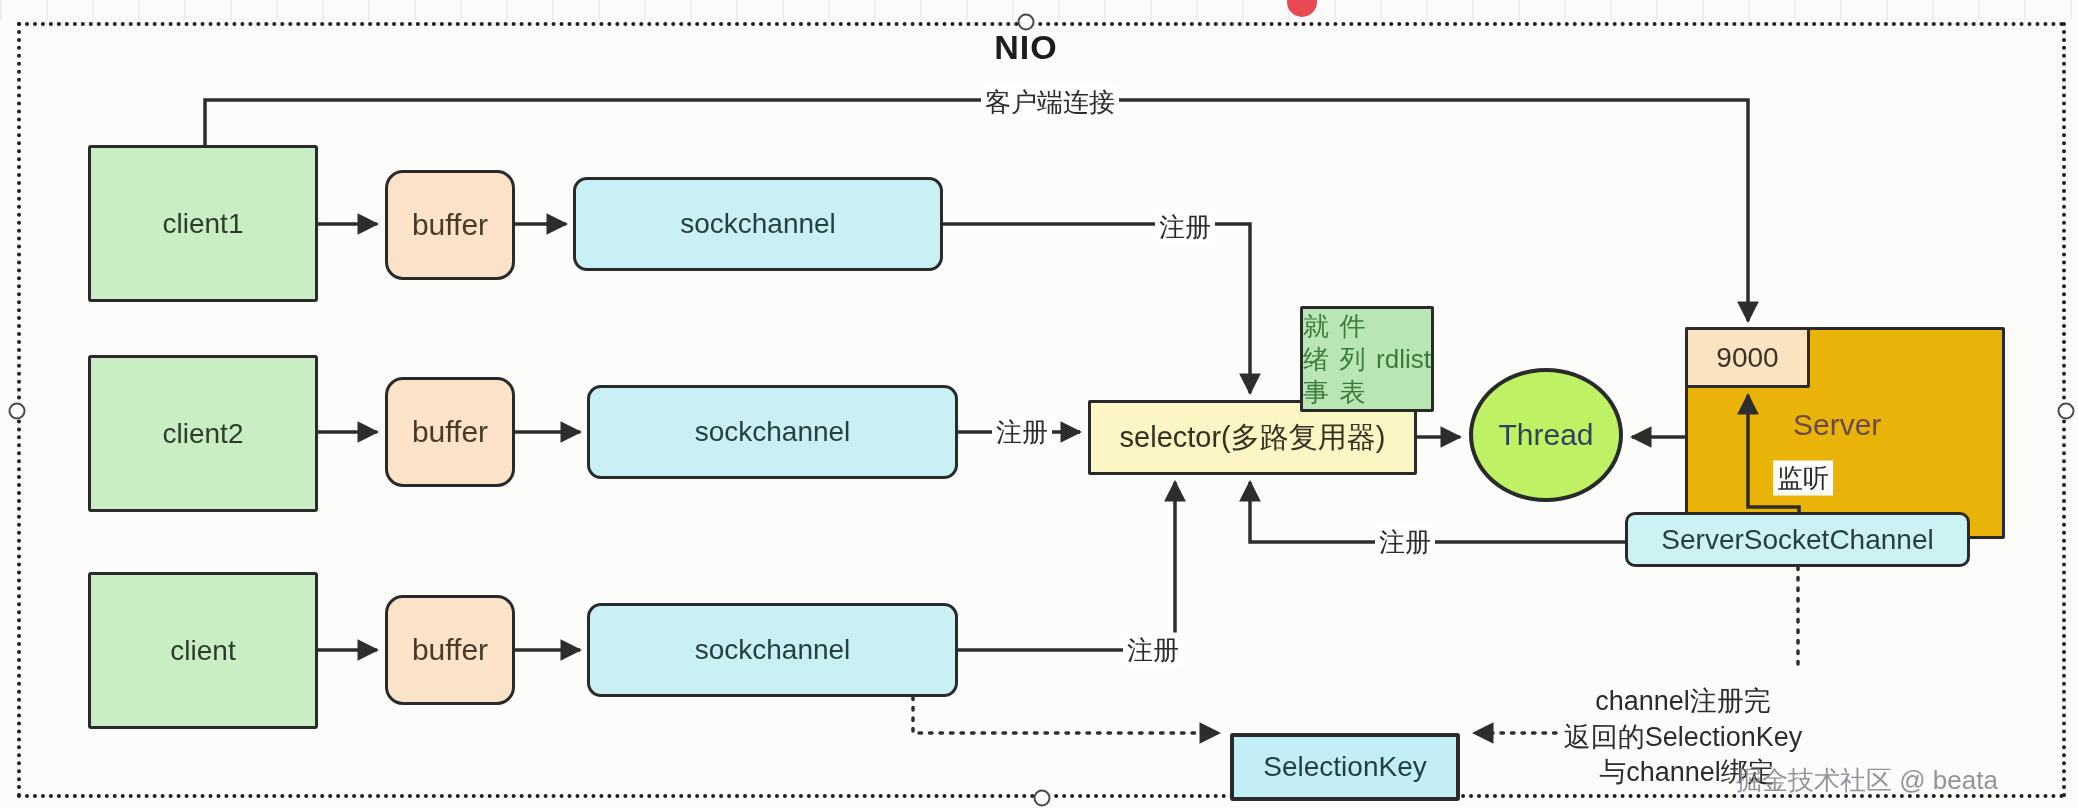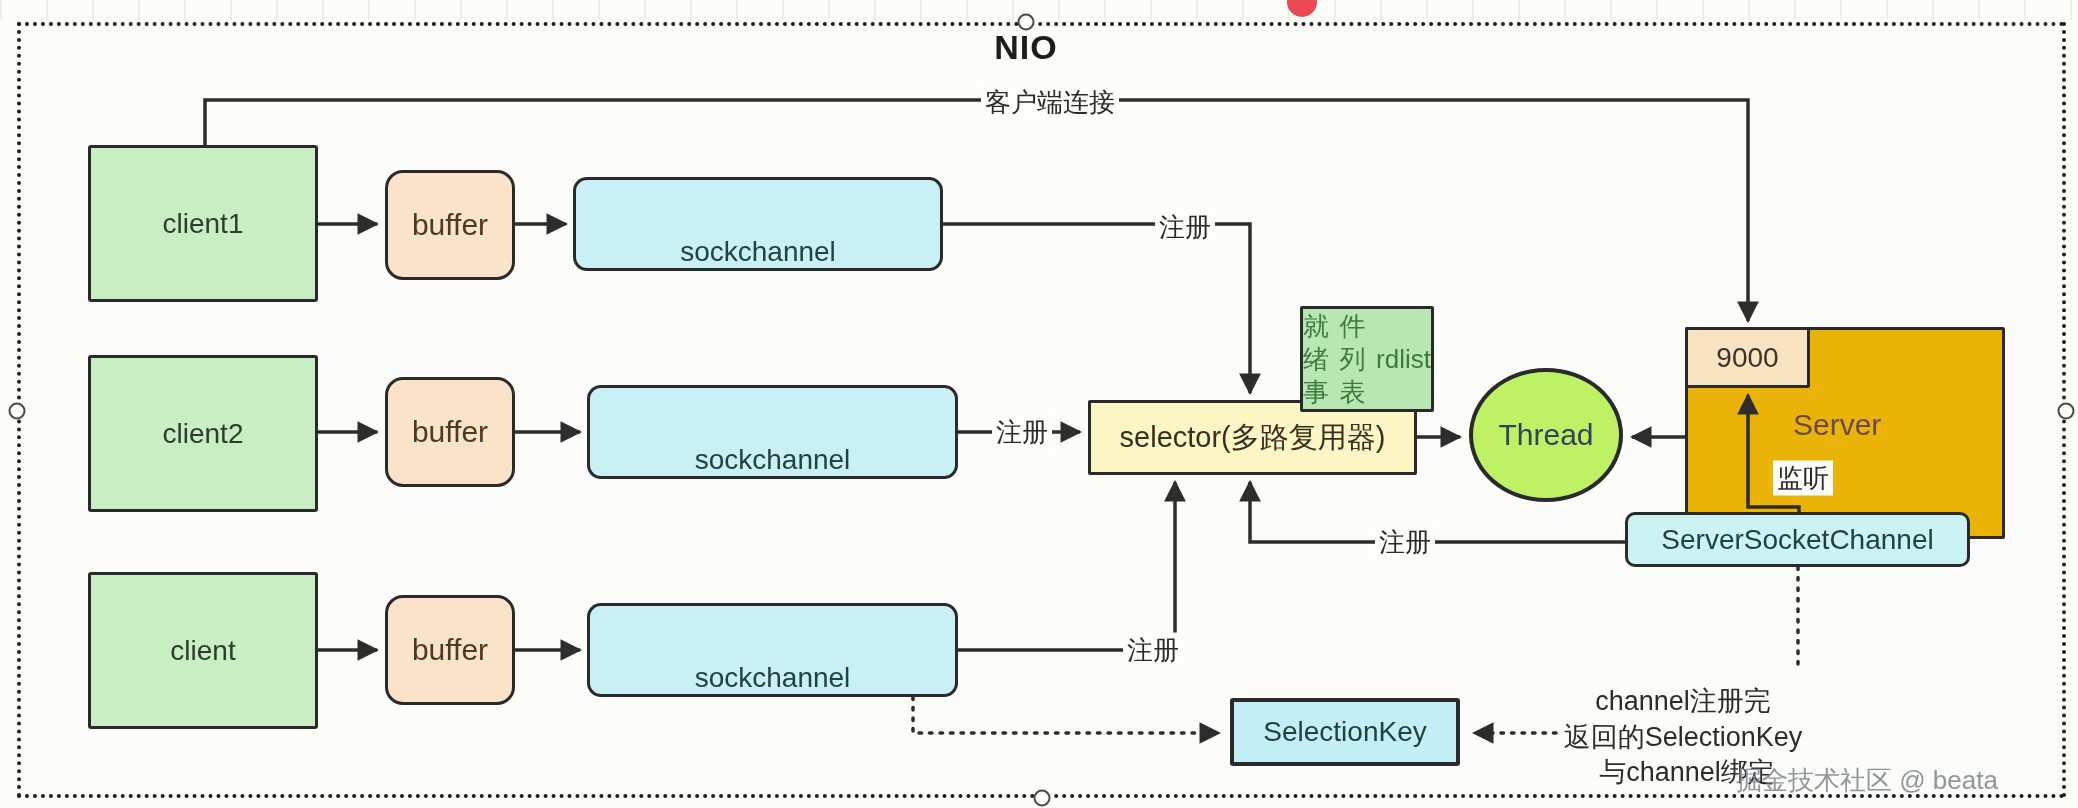--- a/index.html
+++ b/index.html
@@ -30,36 +30,36 @@
     position:absolute; left:1026px; top:47px; transform:translate(-50%,-50%);
     font-size:34px; font-weight:bold; color:#1d1d1d; letter-spacing:1px; z-index:6;
   }
   .node{
     position:absolute; box-sizing:border-box; border:3.5px solid #2a2a2a;
     display:flex; align-items:center; justify-content:center;
     font-size:28px; z-index:3;
   }
   .client{ background:#c9eec3; border-radius:3px; color:#2e3b2e; }
   .buffer{ background:#fae3c8; border-radius:18px; color:#4a3a28; font-size:30px;}
-  .sock{ background:#c8f0f5; border-radius:14px; color:#24403f;align-items:flex-end; }
+  .sock{ background:#c8f0f5; border-radius:14px; color:#24403f; }
   .selector{ background:#fcf6c5; border-radius:2px; color:#363020; font-size:29px; }
   .rdlist{
     background:#b9e7b3; border-radius:2px; color:#3c7a3e; z-index:4;
     flex-direction:row; font-size:26px; line-height:33px; border-width:3px;
   }
   .thread{
     background:#bef264; border-radius:50%; color:#33415c; font-size:30px; border-width:4px;
   }
   .server{ background:#eab308; border-radius:2px; }
   .server-label{
     position:absolute; left:105px; top:78px; font-size:30px; color:#694a4a;
   }
   .port{ background:#f9e3c0; border-radius:2px; color:#3c3226; z-index:4; }
   .ssc{ background:#cdf2f4; border-radius:10px; color:#23403f; z-index:4; }
-  .selkey{ background:#c2eff6; border-radius:3px; color:#23403f; border-width:4px; }
+  .selkey{ background:#c2eff6; border-radius:3px; color:#23403f; border-width:4px;margin-top:35px; }
   .wires{ position:absolute; left:0; top:0; z-index:5; pointer-events:none; }
   .edge-label{
     position:absolute; transform:translate(-50%,-50%);
     background:#fdfdfc; padding:0 4px; font-size:26px; color:#2b2b2b;
     white-space:nowrap; z-index:6;
   }
   .note-line{
     position:absolute; transform:translate(-50%,-50%);
     font-size:27px; color:#2b2b2b; white-space:nowrap; z-index:6;
   }

